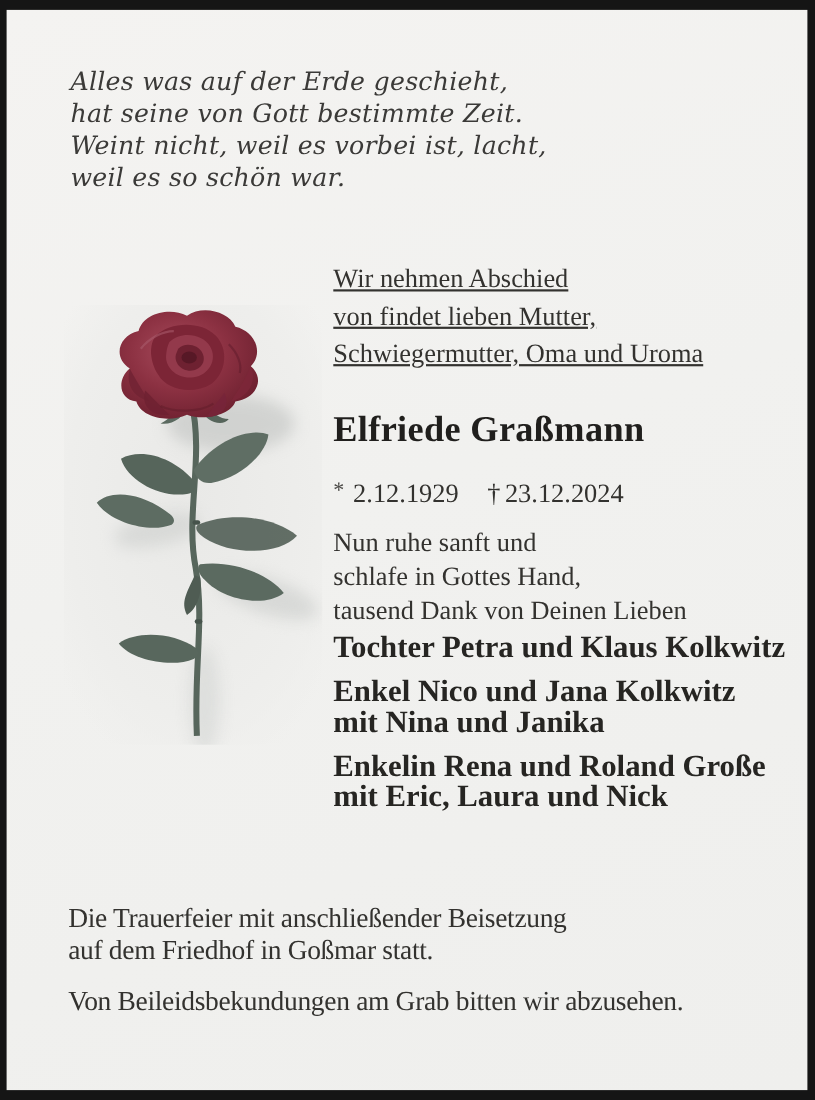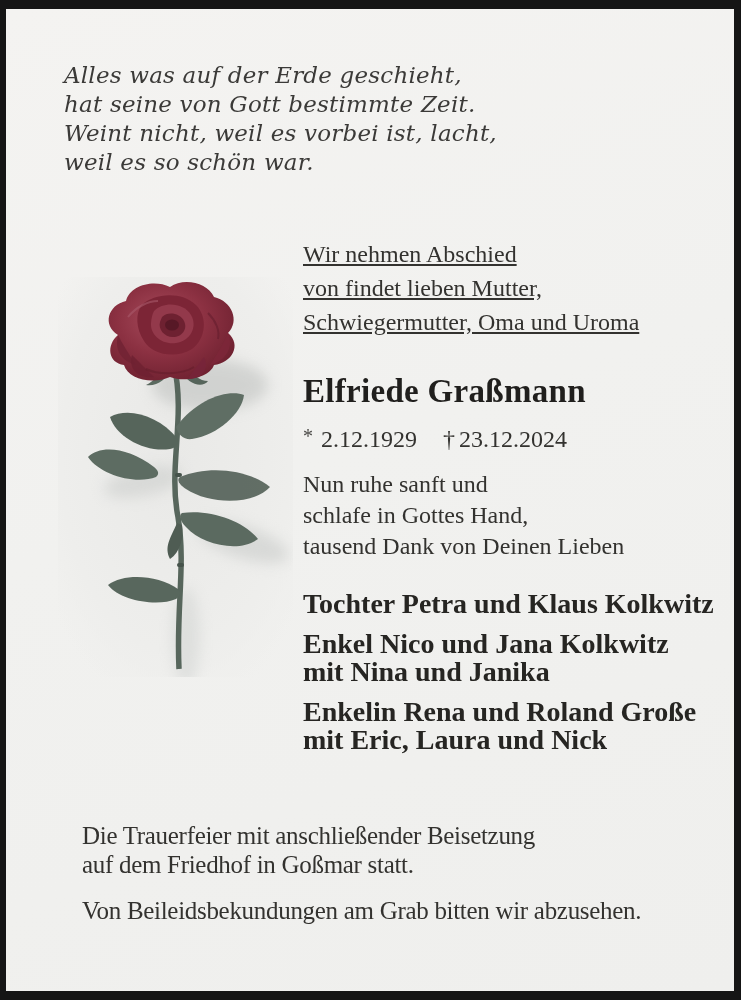--- a/index.html
+++ b/index.html
@@ -43,46 +43,46 @@
     color: #33322f;
     margin-bottom: 33px;
     text-decoration: underline;
   }
   .name {
     font-size: 33px;
     line-height: 38px;
     font-weight: bold;
     color: #201f1d;
     letter-spacing: 0.3px;
-    margin-bottom: 12px;
+    margin-bottom: 22px;
   }
   .dates {
     font-size: 24px;
     line-height: 28px;
     color: #33322f;
     margin-bottom: 16px;
   }
   .dates .star { font-size: 20px; vertical-align: 4px; color: #4a4946; margin-right: 8px; }
   .dates .dagger { margin-left: 26px; margin-right: 4px; }
   .verse {
     font-size: 24px;
     line-height: 31px;
     color: #33322f;
-    margin-bottom: 28px;
+    margin-bottom: 3px;
   }
   .mourners p {
     font-size: 28px;
     line-height: 28px;
     font-weight: bold;
     color: #262522;
     margin-bottom: 12px;
   }
   .funeral {
     position: absolute;
-    left: 76px; top: 812px;
+    left: 56px; top: 812px;
     width: 640px;
     font-size: 25px;
     line-height: 29px;
     color: #33322f;
     letter-spacing: -0.3px;
   }
   .funeral .note { margin-top: 17px; }
   .line { display: block; }
 </style>
 </head>

